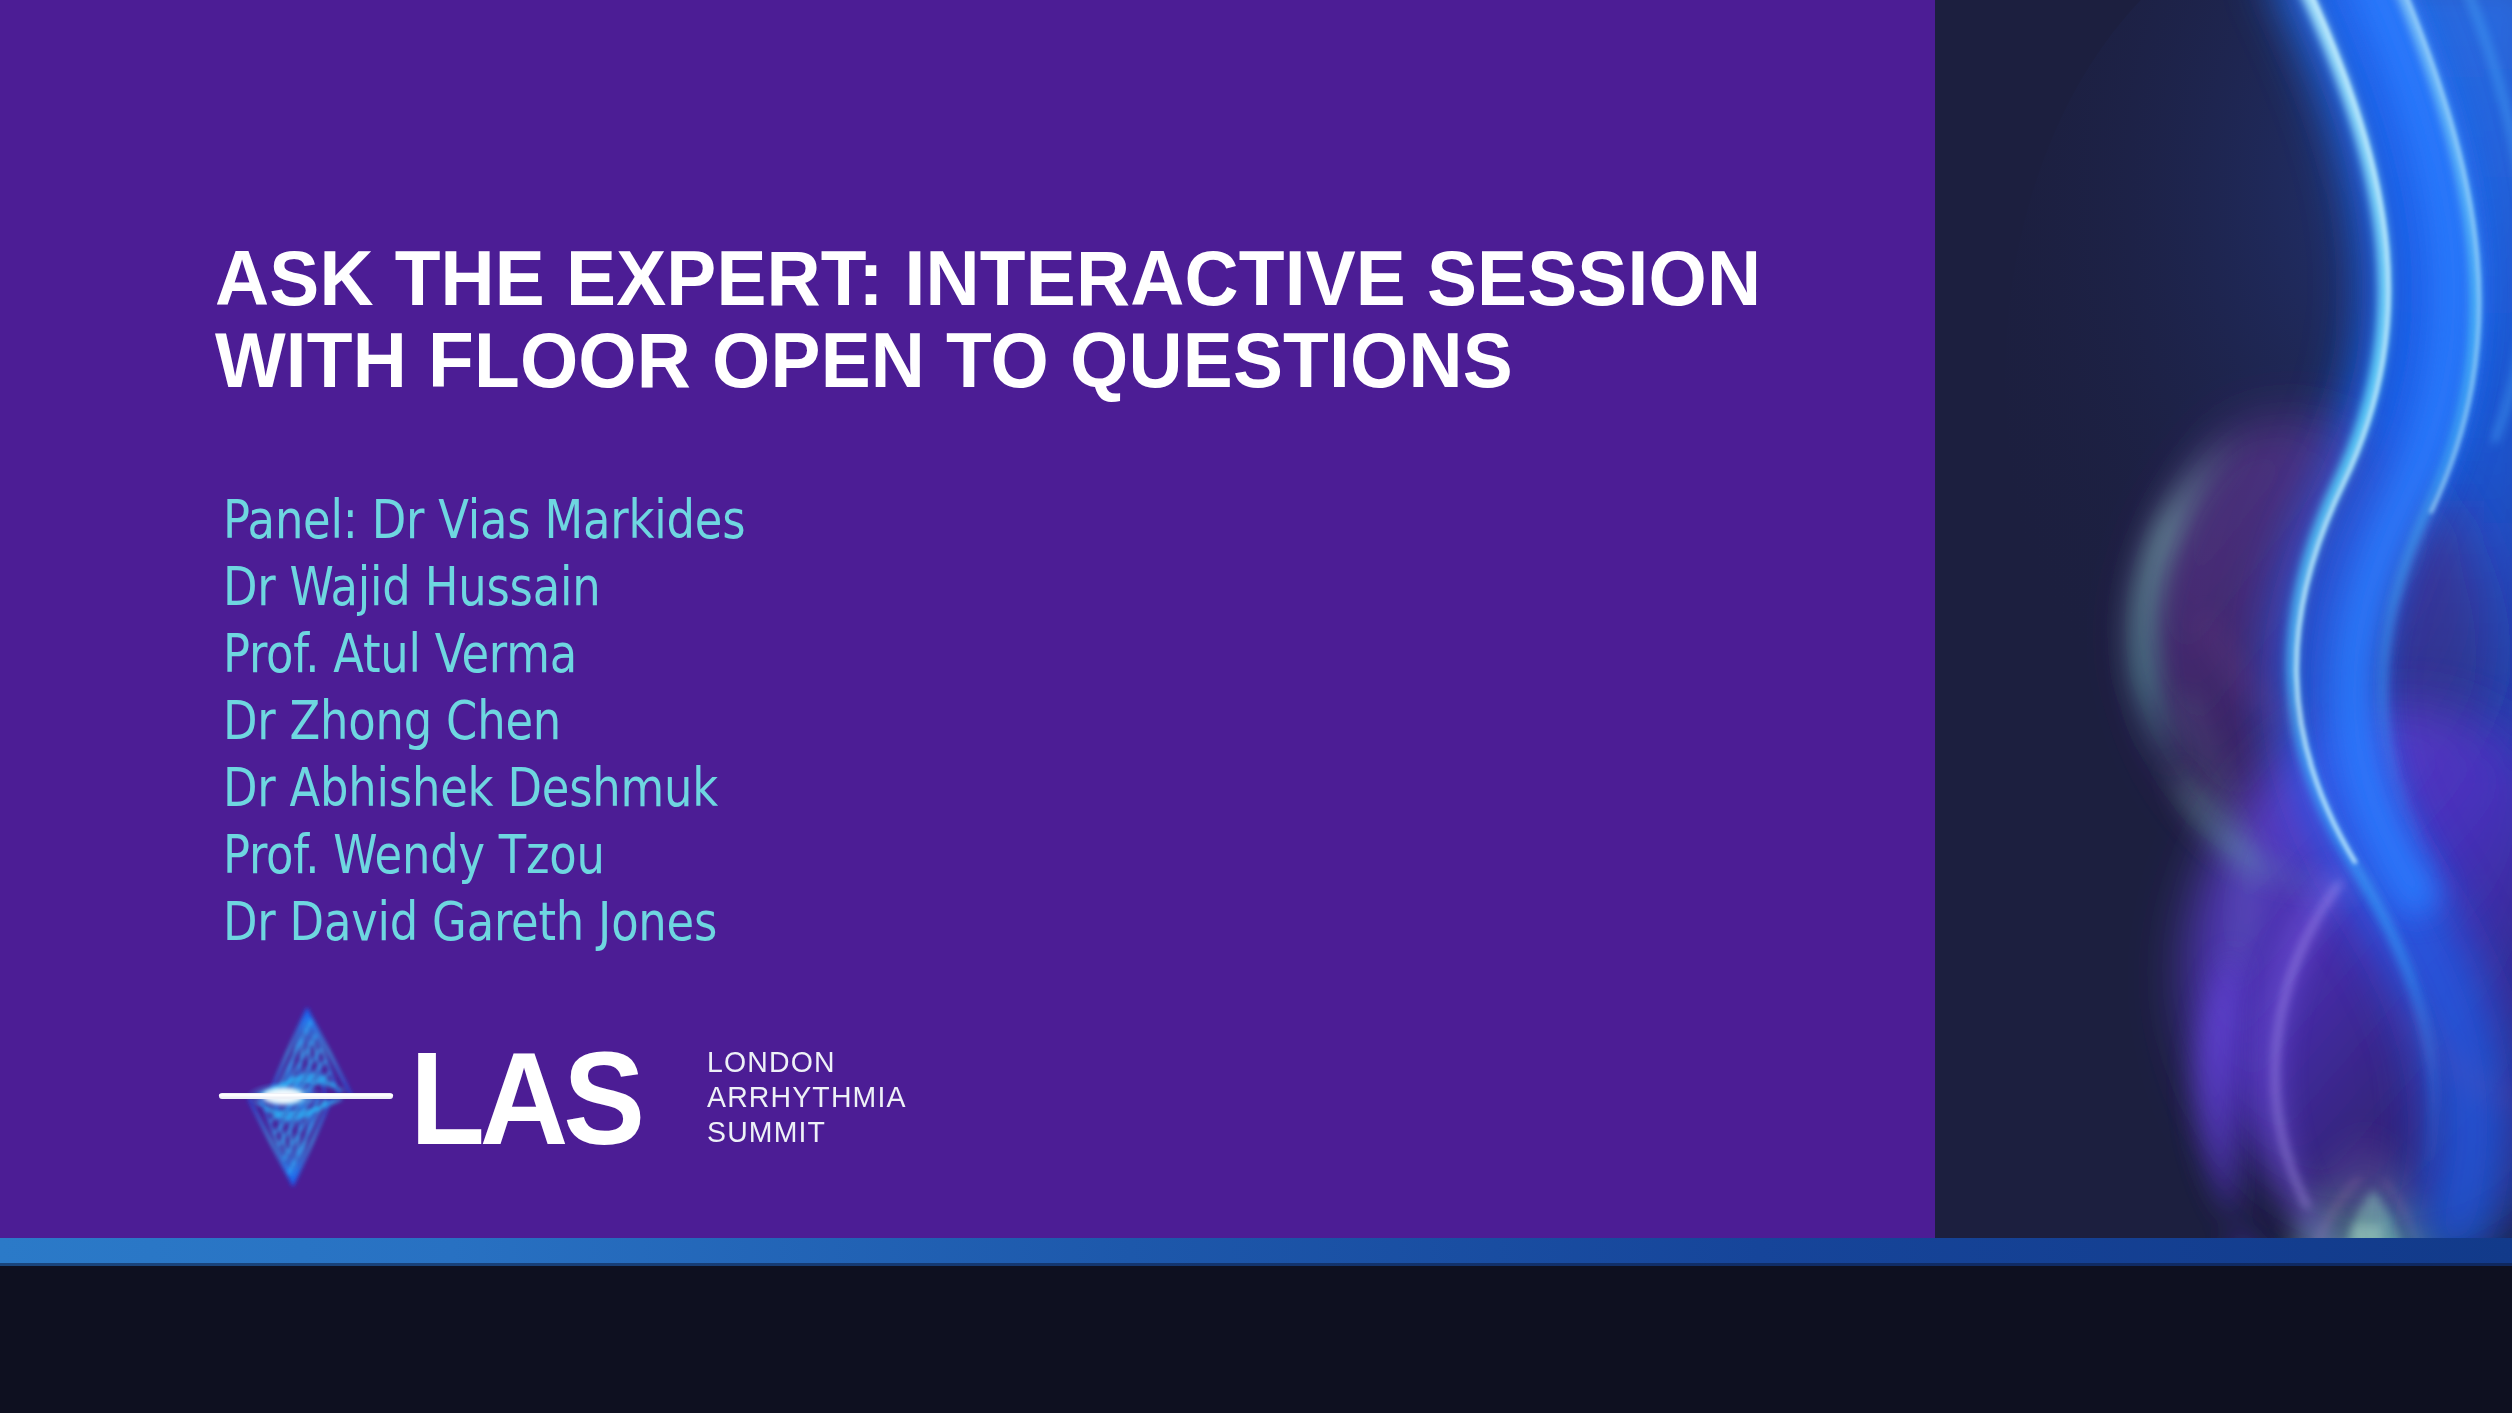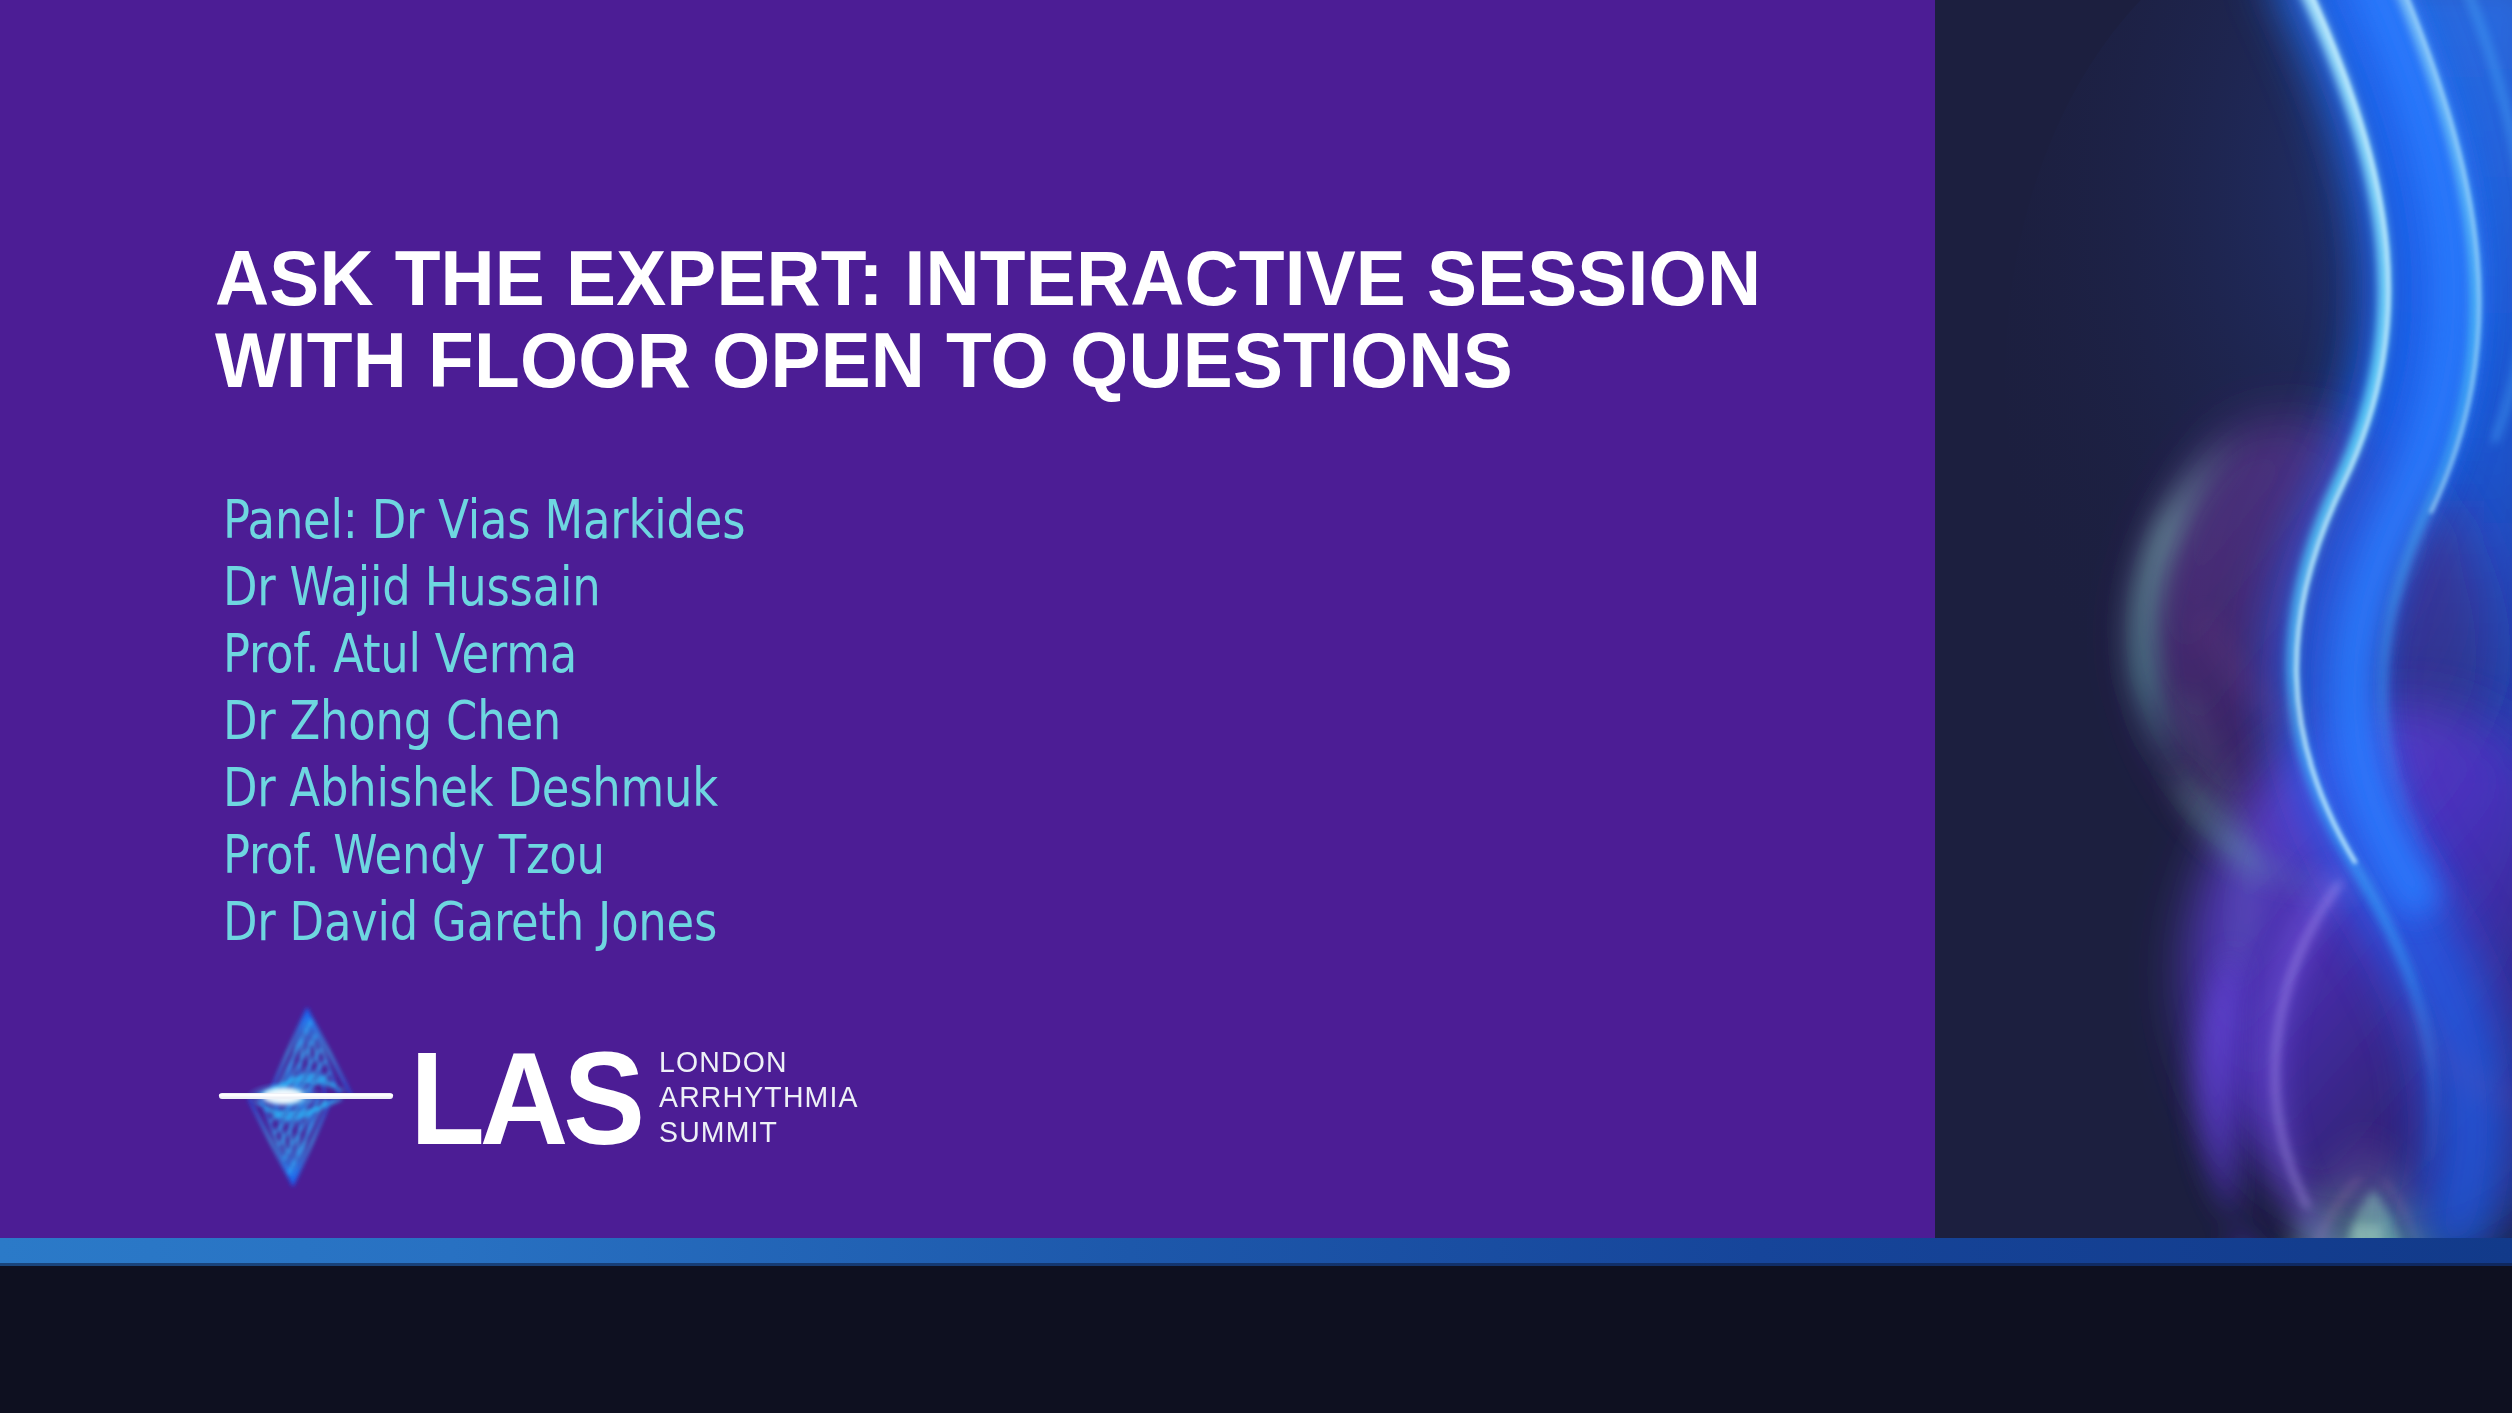--- a/index.html
+++ b/index.html
@@ -111,20 +111,21 @@
     width: 185px;
     height: 200px;
     flex: 0 0 auto;
   }
   #logo-mark svg { display: block; }
   #logo-wordmark {
     display: flex;
     align-items: center;
     margin-left: 10px;
     height: 200px;
+    gap: 48px;
   }
   #logo-las {
     color: #ffffff;
     font-family: "Liberation Sans", sans-serif;
     font-size: 118px;
     font-weight: bold;
     letter-spacing: -5px;
     line-height: 1;
     transform: scaleX(1.04) scaleY(1.12);
     transform-origin: left center;

